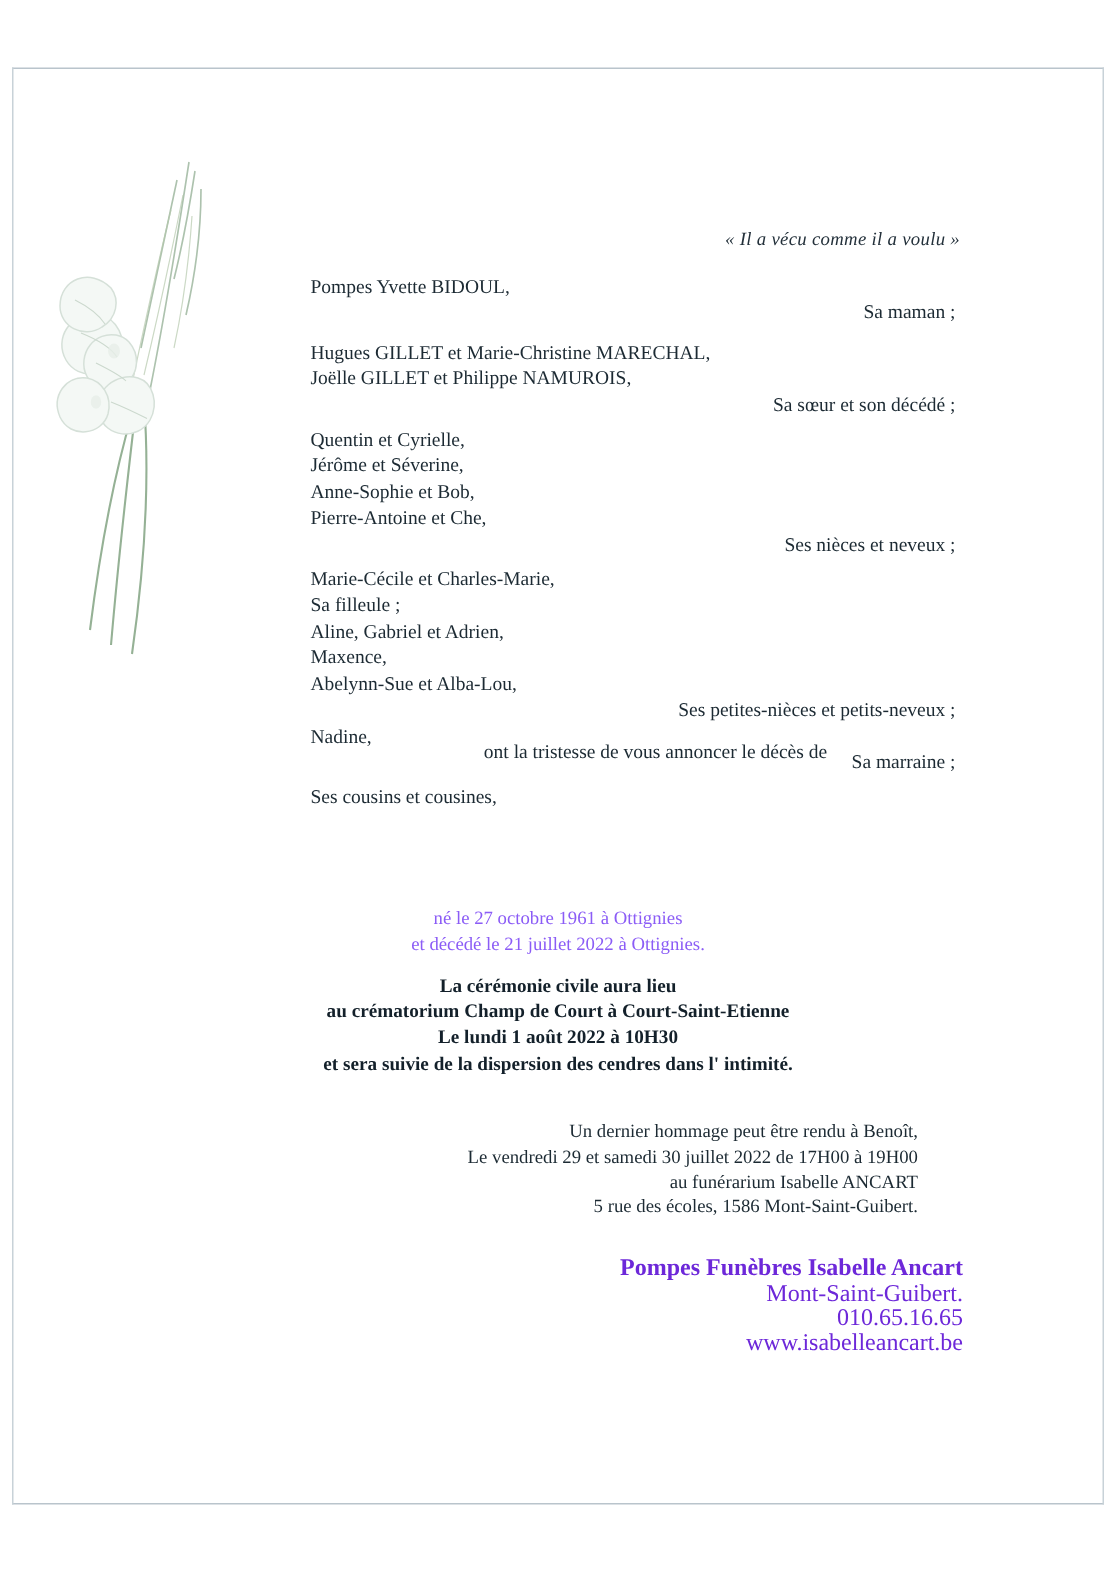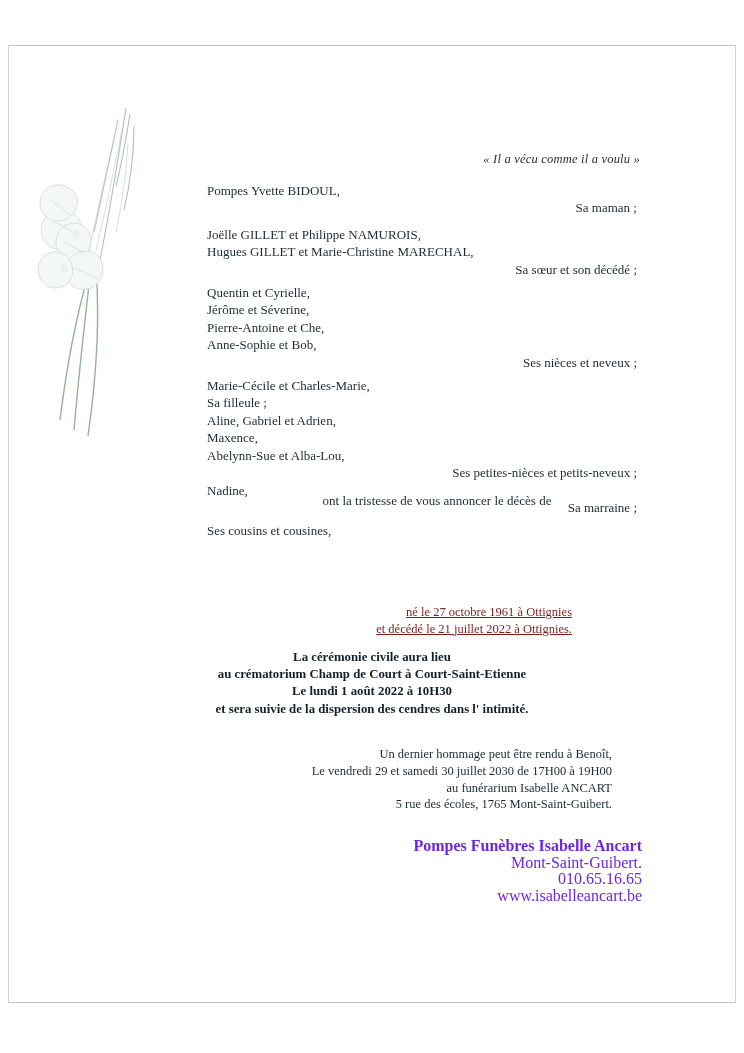--- a/index.html
+++ b/index.html
@@ -122,25 +122,24 @@
     font-size: 17.5px;
     margin-top: 3px;
     letter-spacing: 0.4px;
   }
 
   .dates {
     position: absolute;
     left: 172px;
     top: 600px;
     width: 400px;
-    text-align: right;
+    text-align: center;
     font-size: 12.5px;
     line-height: 16.5px;
-    color: #7f1d1d;
-    text-decoration: underline;
+    color: #8b5cf6;
   }
 
   .ceremony {
     position: absolute;
     left: 132px;
     top: 645px;
     width: 480px;
     text-align: center;
     font-weight: bold;
     font-size: 12.8px;
@@ -221,28 +220,28 @@
 </svg>
 
 <div class="content">
 
   <div class="quote">« Il a vécu comme il a voulu »</div>
 
   <div class="family">
     <div class="line">Pompes Yvette BIDOUL,</div>
     <div class="role">Sa maman ;</div>
     <div class="gap-sm"></div>
+    <div class="line">Hugues GILLET et Marie-Christine MARECHAL,</div>
     <div class="line">Joëlle GILLET et Philippe NAMUROIS,</div>
-    <div class="line">Hugues GILLET et Marie-Christine MARECHAL,</div>
     <div class="role">Sa sœur et son décédé ;</div>
     <div class="gap-xs"></div>
     <div class="line">Quentin et Cyrielle,</div>
     <div class="line">Jérôme et Séverine,</div>
+    <div class="line">Anne-Sophie et Bob,</div>
     <div class="line">Pierre-Antoine et Che,</div>
-    <div class="line">Anne-Sophie et Bob,</div>
     <div class="role">Ses nièces et neveux ;</div>
     <div class="gap-xs"></div>
     <div class="line">Marie-Cécile et Charles-Marie,</div>
     <div class="line">Sa filleule ;</div>
     <div class="line">Aline, Gabriel et Adrien,</div>
     <div class="line">Maxence,</div>
     <div class="line">Abelynn-Sue et Alba-Lou,</div>
     <div class="role">Ses petites-nièces et petits-neveux ;</div>
     <div class="line">Nadine,</div>
     <div class="role">Sa marraine ;</div>
@@ -260,23 +259,23 @@
 
   <div class="ceremony">
     <div>La cérémonie civile aura lieu</div>
     <div>au crématorium Champ de Court à Court-Saint-Etienne</div>
     <div>Le lundi 1 août 2022 à 10H30</div>
     <div>et sera suivie de la dispersion des cendres dans l' intimité.</div>
   </div>
 
   <div class="homage">
     <div>Un dernier hommage peut être rendu à Benoît,</div>
-    <div>Le vendredi 29 et samedi 30 juillet 2030 de 17H00 à 19H00</div>
+    <div>Le vendredi 29 et samedi 30 juillet 2022 de 17H00 à 19H00</div>
     <div>au funérarium Isabelle ANCART</div>
-    <div>5 rue des écoles, 1765 Mont-Saint-Guibert.</div>
+    <div>5 rue des écoles, 1586 Mont-Saint-Guibert.</div>
   </div>
 
   <div class="funeral-home">
     <div class="fh-name">Pompes Funèbres Isabelle Ancart</div>
     <div>Mont-Saint-Guibert.</div>
     <div>010.65.16.65</div>
     <div>www.isabelleancart.be</div>
   </div>
 
 </div>

